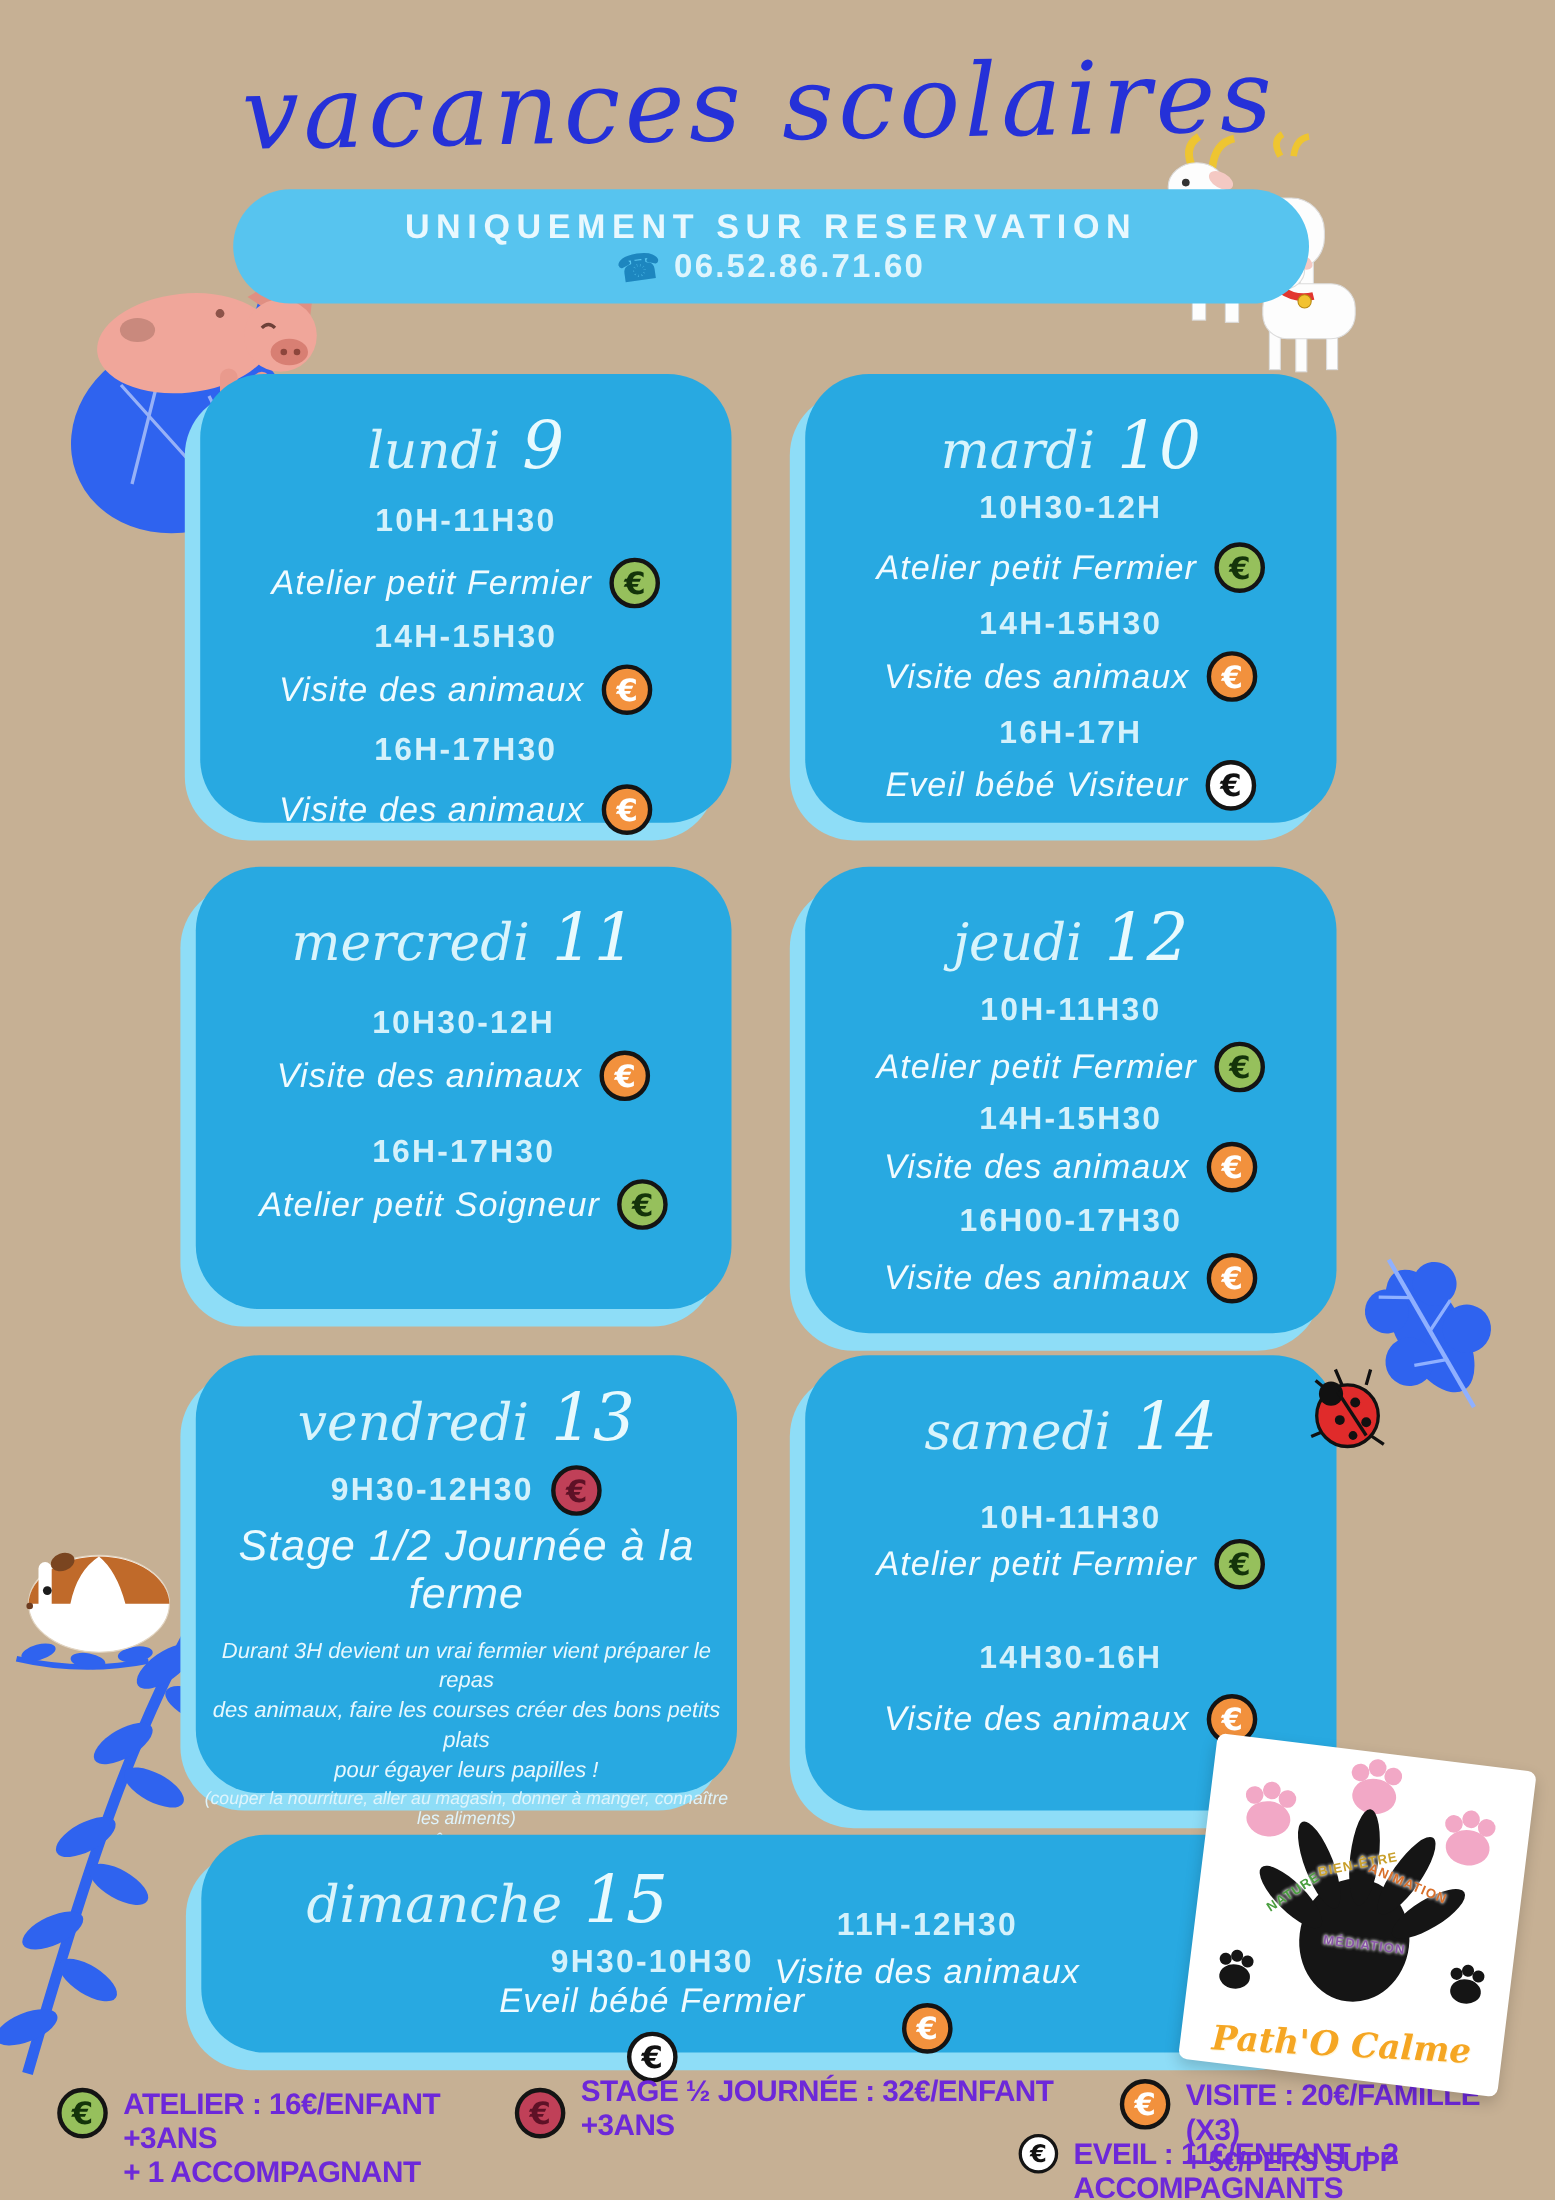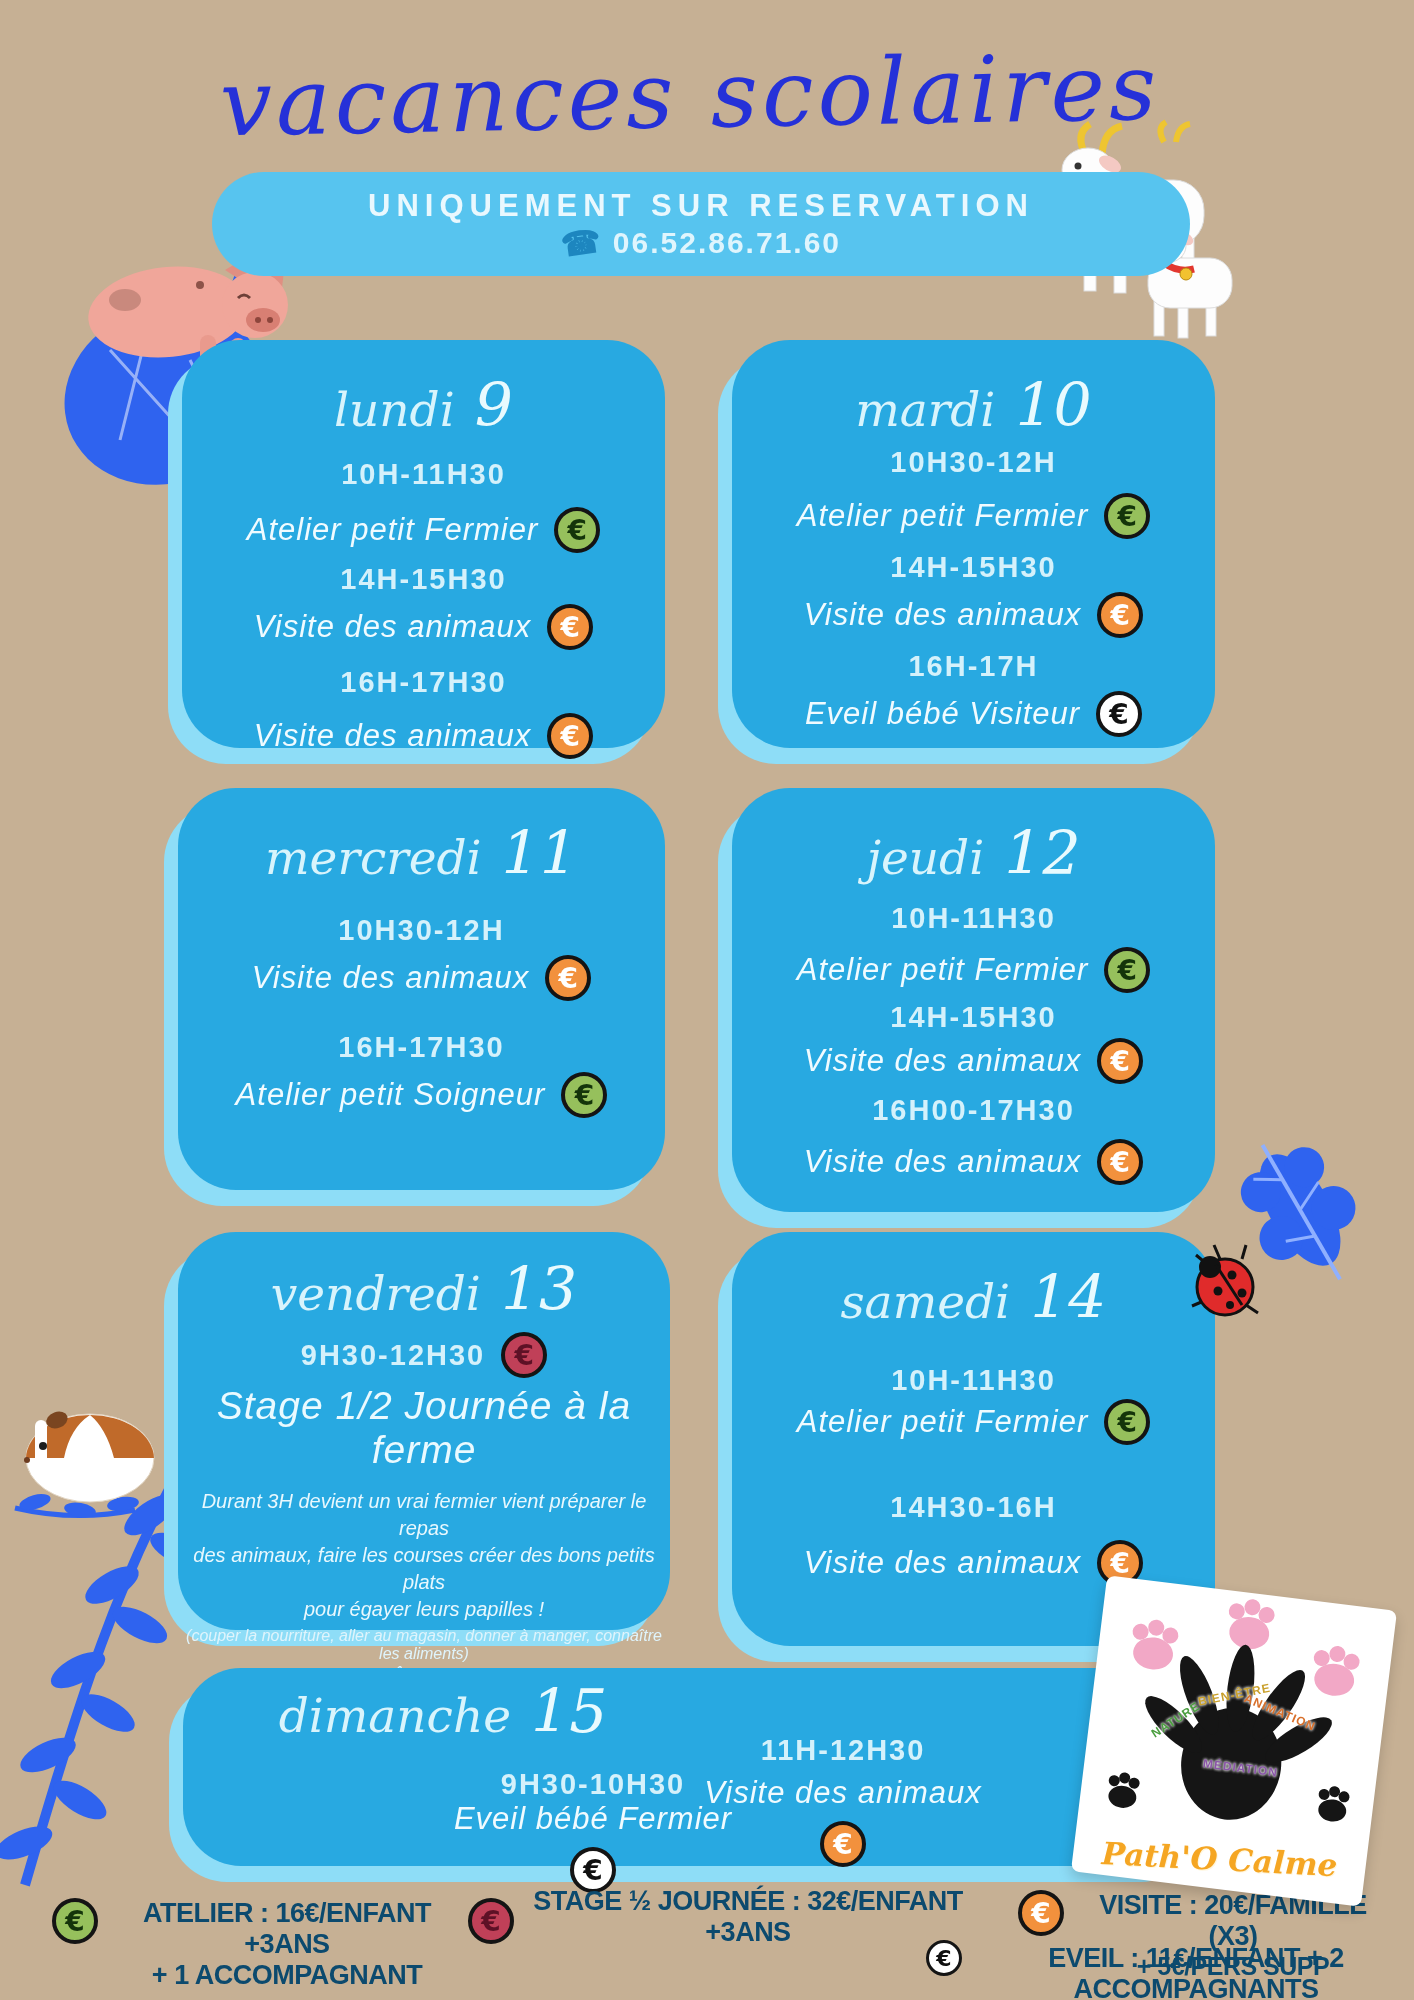--- a/index.html
+++ b/index.html
@@ -46,27 +46,27 @@
   .badge-atelier{background:#96c05c;color:#14340a;}
   .badge-visite{background:#f2913d;color:#ffffff;}
   .badge-stage{background:#c04058;color:#5e1126;}
   .badge-eveil{background:#ffffff;color:#111111;}
   
   .stage-title{font-style:italic;font-size:39px;color:#eafaff;margin-top:6px;letter-spacing:1px;}
   .stage-desc{font-style:italic;font-size:20px;line-height:1.35;color:#e8f8fe;margin-top:16px;}
   .stage-note{font-style:italic;font-size:16px;color:#dff4fc;margin-top:4px;}
   
   .card-dimanche{display:block;}
-  .dim-heading{position:absolute;left:40px;top:8px;width:440px;text-align:center;}
+  .dim-heading{position:absolute;left:40px;top:24px;width:440px;text-align:center;}
   .dim-block{position:absolute;text-align:center;}
   .dim-badge{margin:10px auto 0 auto;}
   
   .legend-group{position:absolute;display:flex;align-items:flex-start;gap:14px;z-index:6;}
-  .legend-text{font-weight:900;font-size:27px;line-height:1.14;color:#0c4a6e;
-    letter-spacing:-0.5px;text-align:center;}
+  .legend-text{font-weight:900;font-size:27px;line-height:1.14;color:#6d28d9;
+    letter-spacing:-0.5px;}
   .legend-text .sub{font-size:25px;}
   
   .deco{position:absolute;pointer-events:none;}
   
   .logo-card{position:absolute;left:1088px;top:1592px;width:292px;height:298px;
     background:#ffffff;border-radius:8px;transform:rotate(7deg);
     box-shadow:0 6px 14px rgba(0,0,0,.18);z-index:7;}
   .logo-word{position:absolute;font-size:12px;font-weight:bold;letter-spacing:1px;
     text-shadow:0 0 3px #ffffff,0 0 3px #ffffff;}
   .logo-name{position:absolute;left:0;bottom:12px;width:100%;text-align:center;

